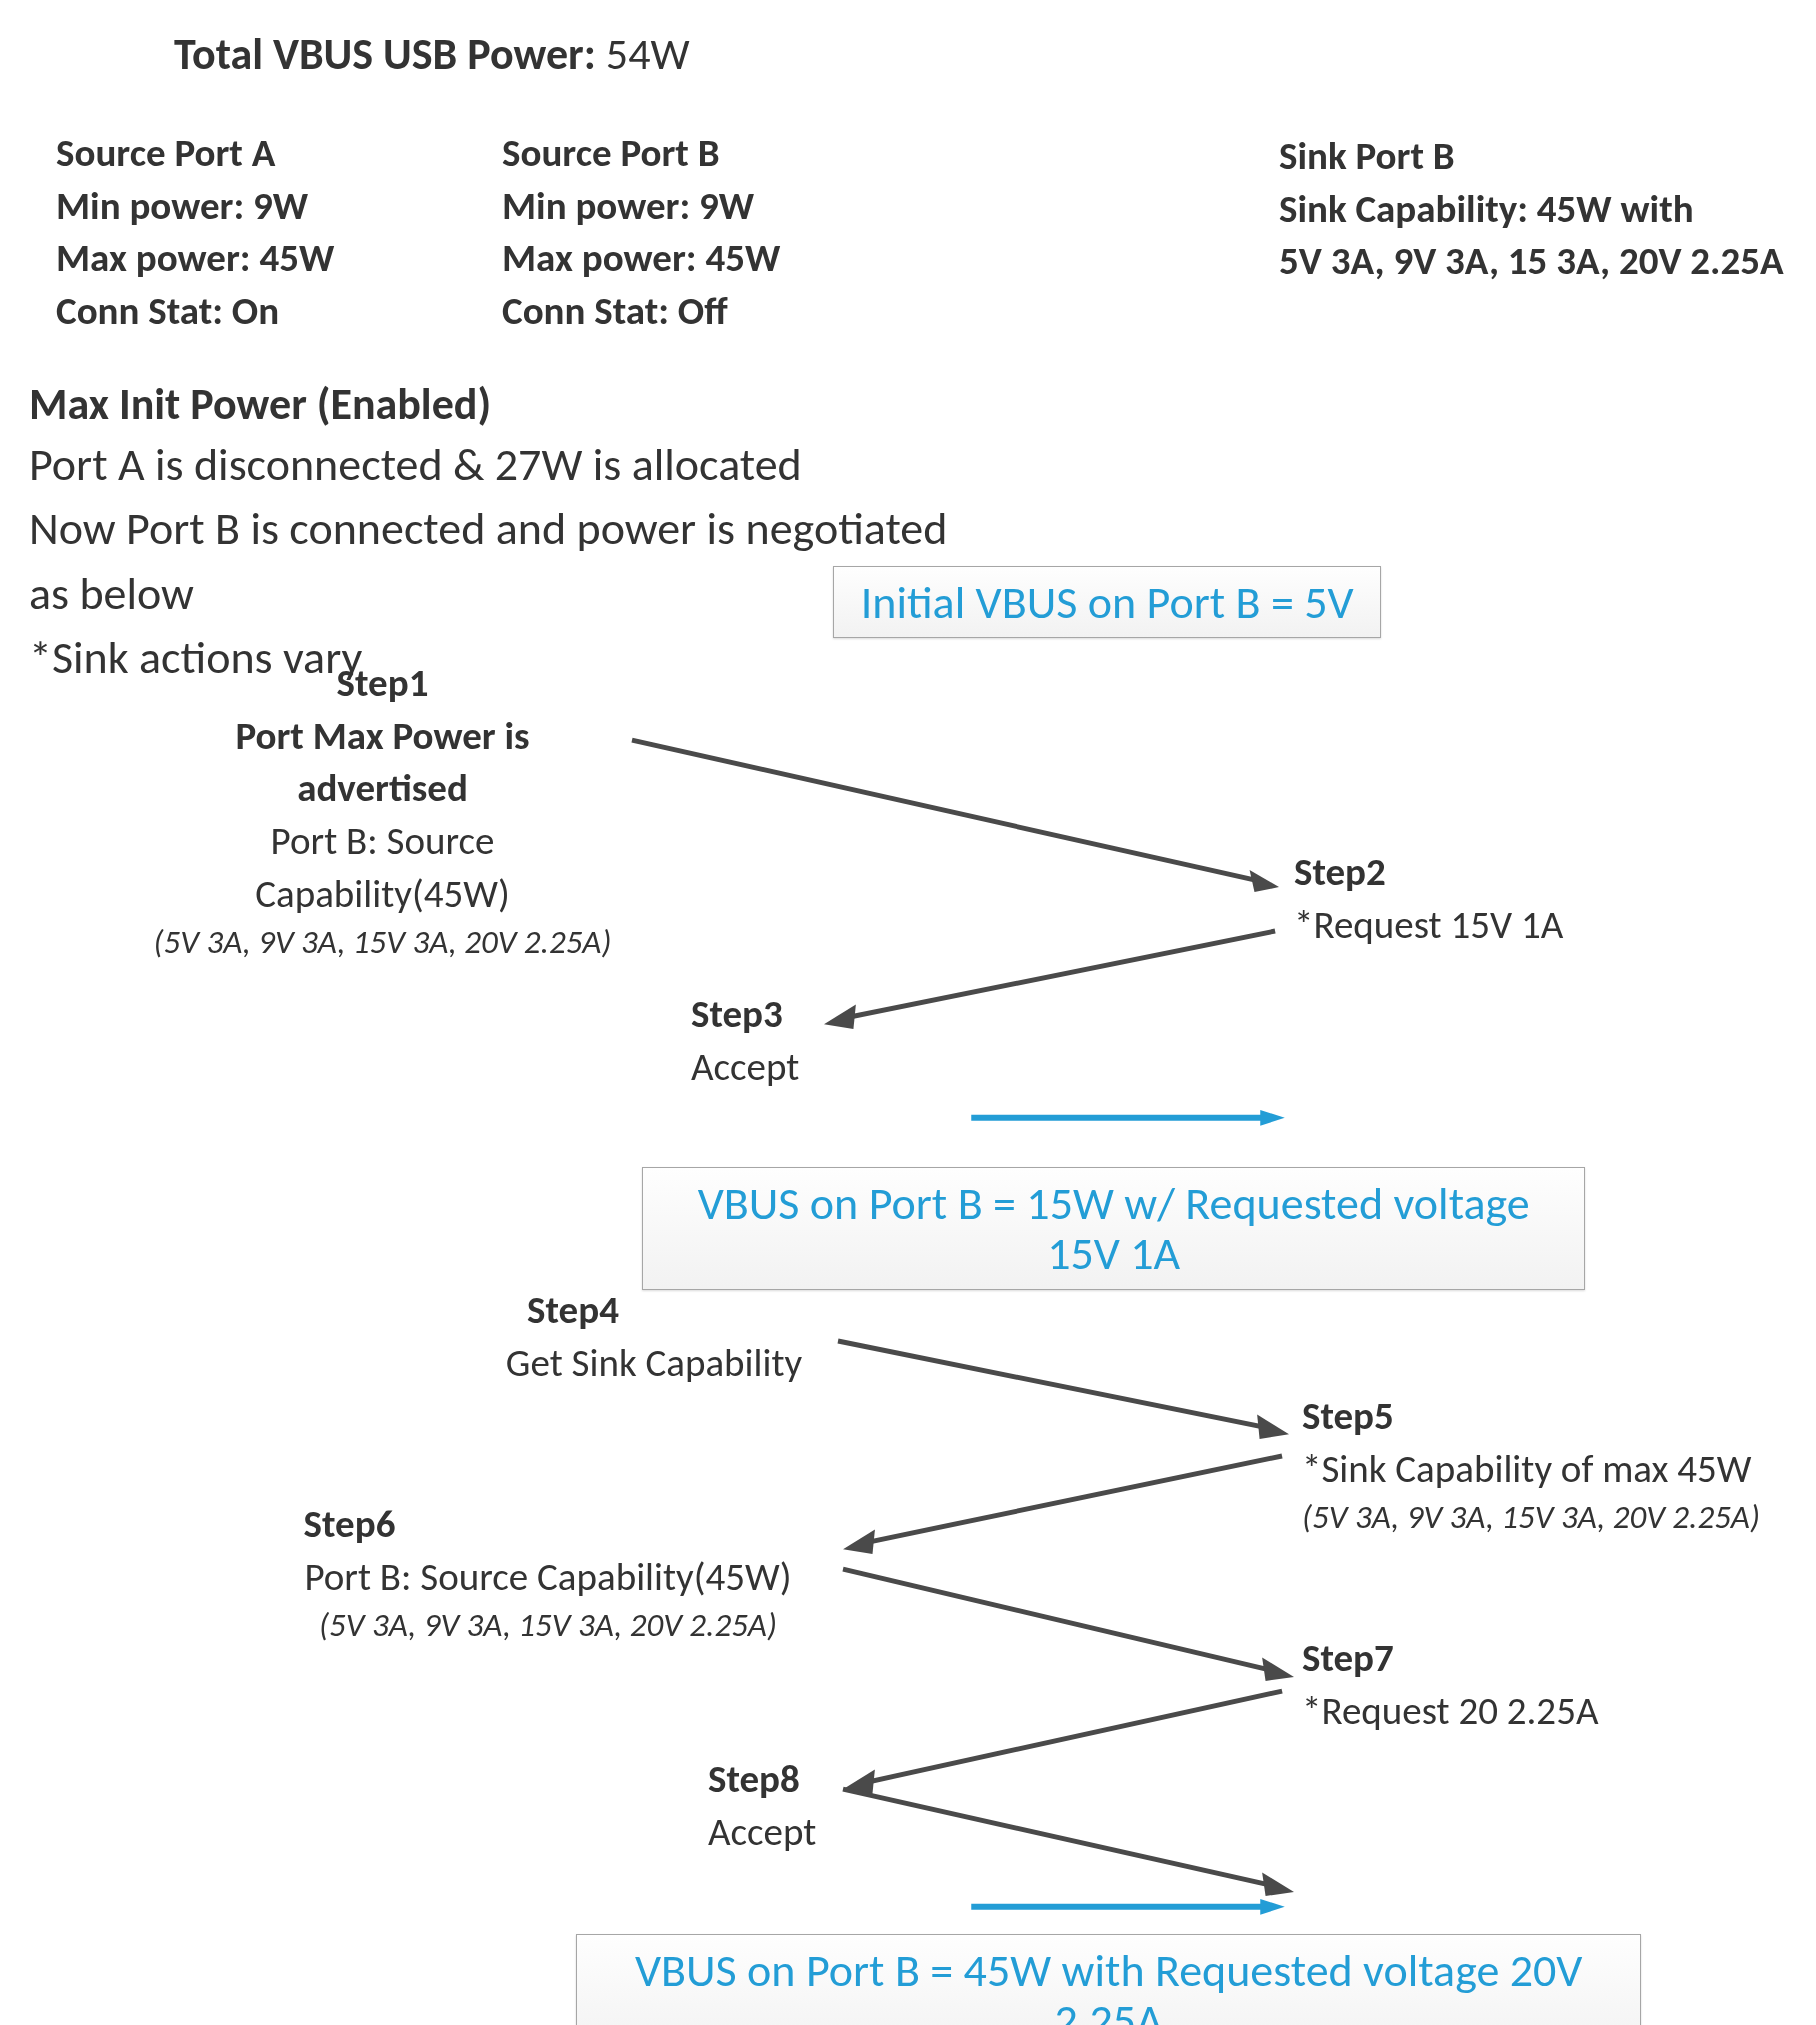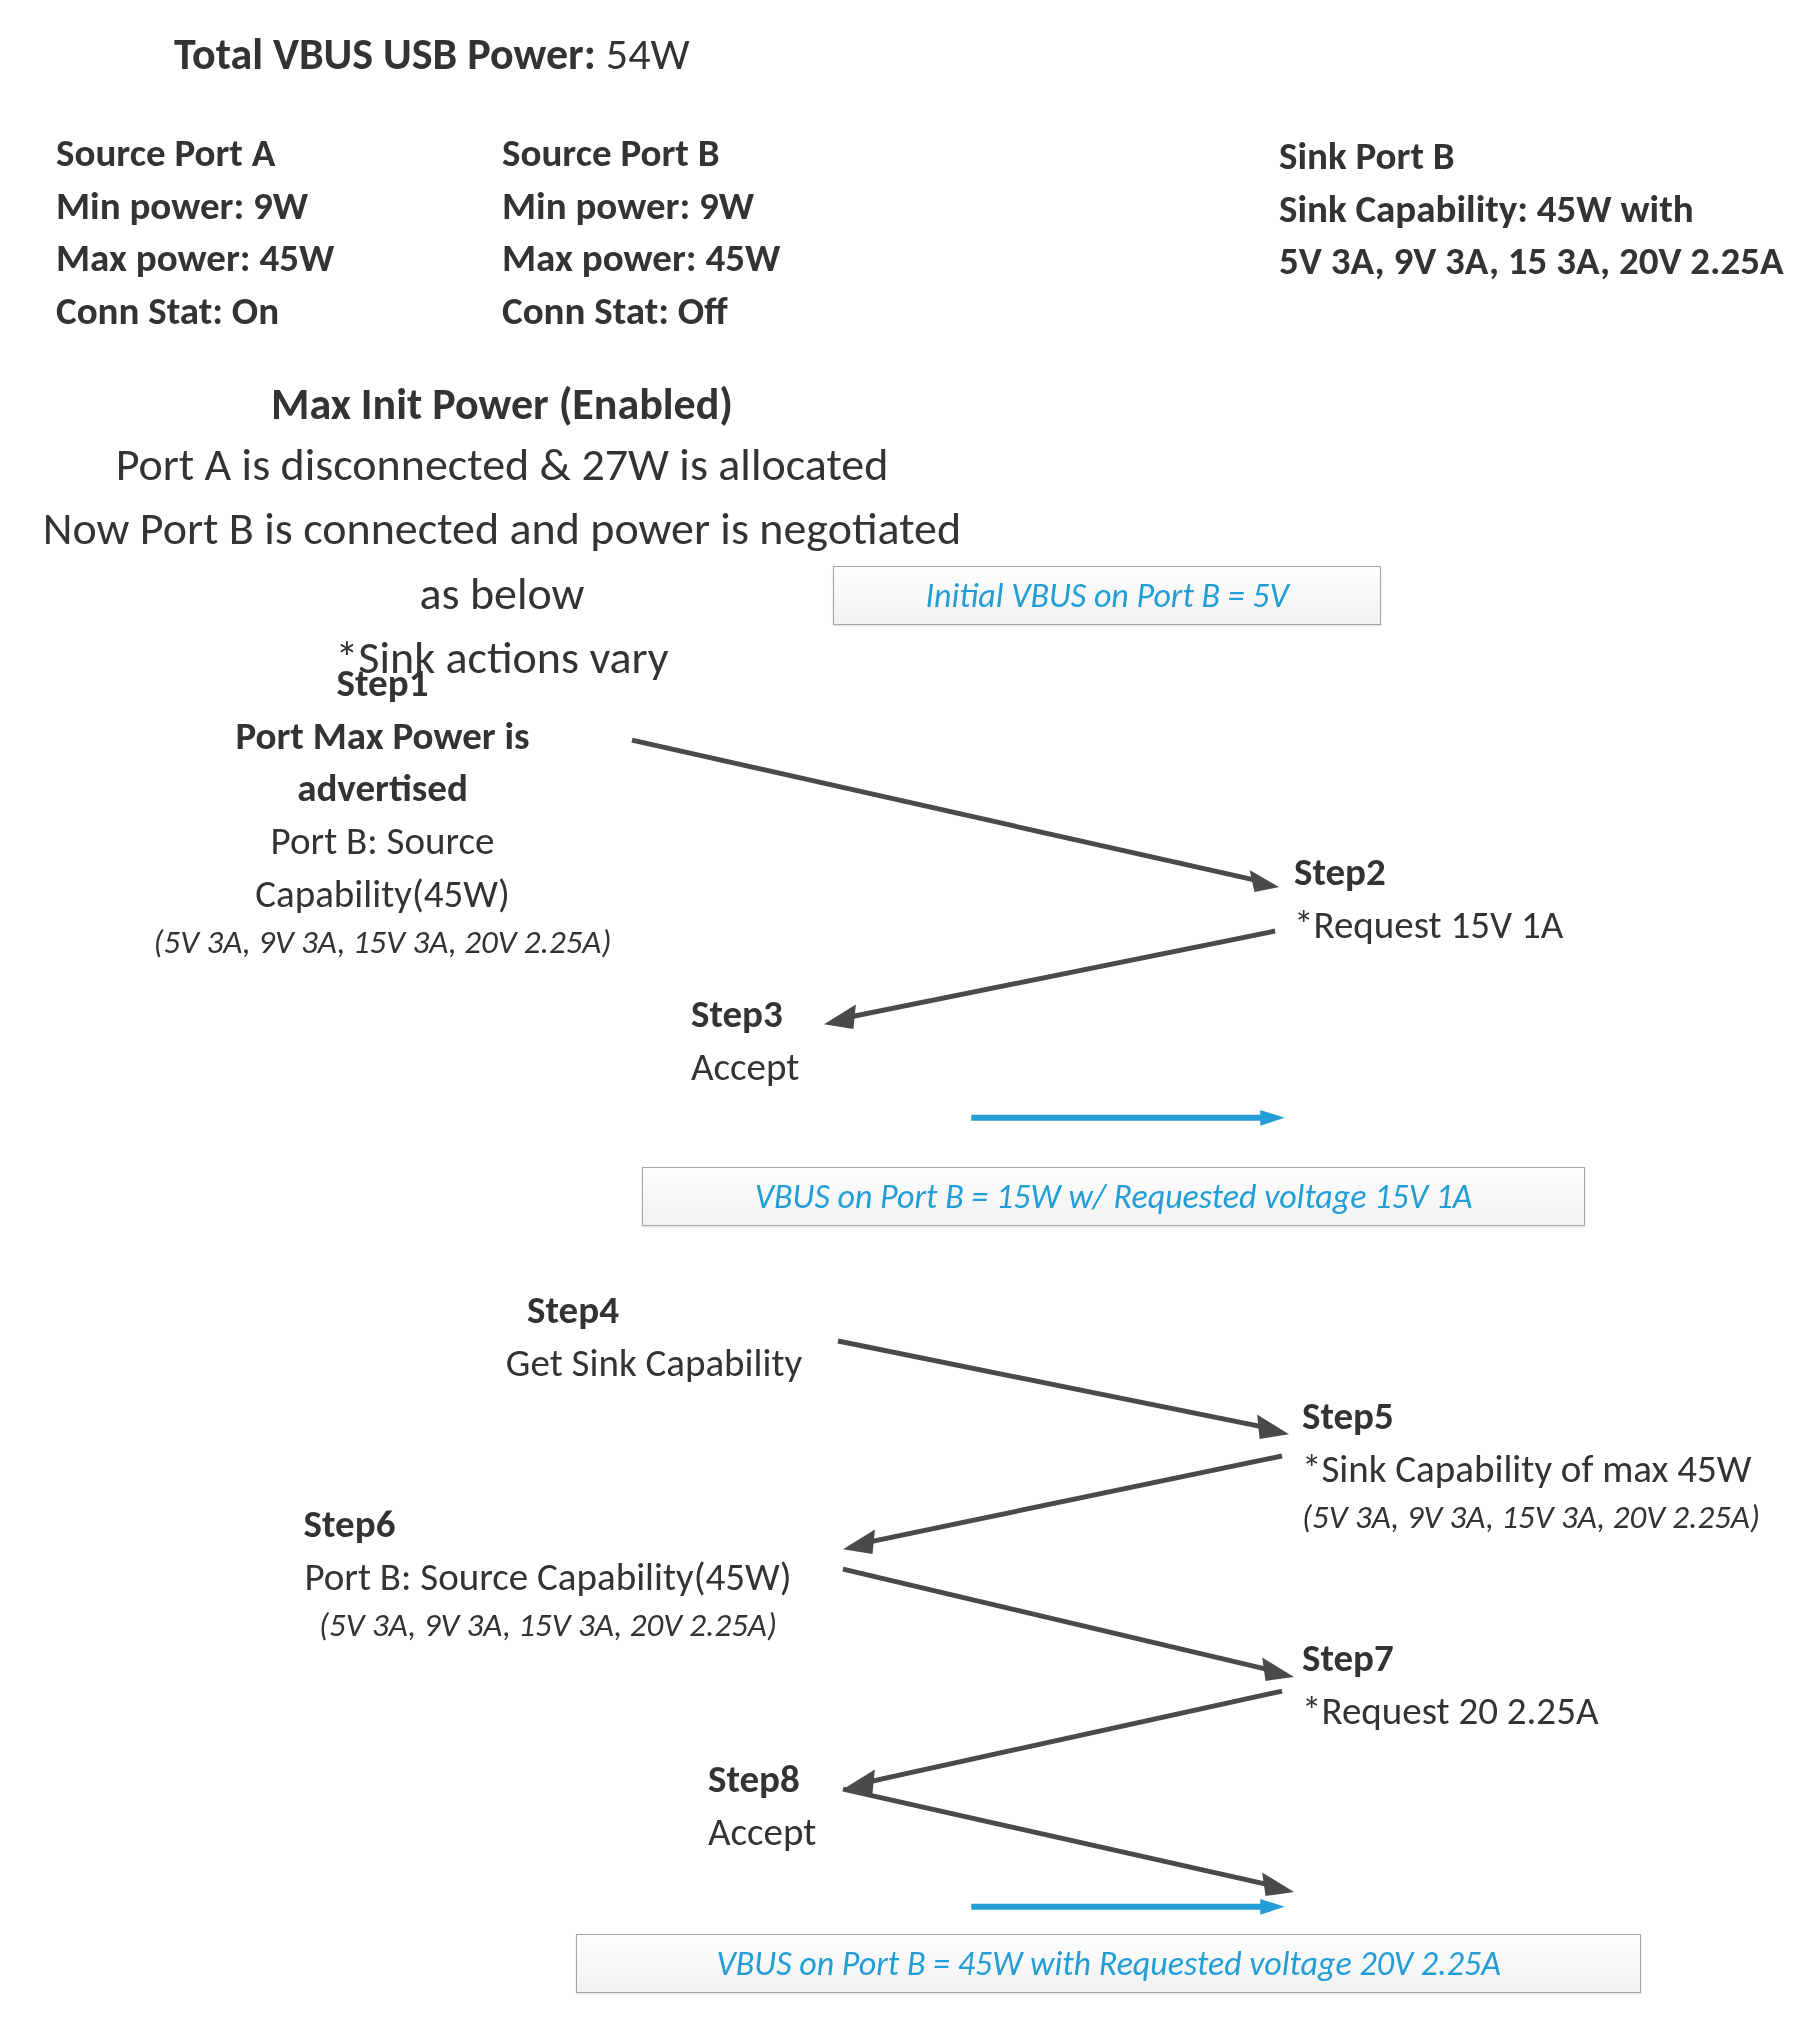--- a/index.html
+++ b/index.html
@@ -29,24 +29,23 @@
   .label { display: inline; }
   .val   { display: inline; font-weight: 700; }
 
   
   .status-box {
     border: 1px solid #a6a6a6;
     background: linear-gradient(#fefefe, #f2f2f2);
     color: #239dd6;
     text-align: center;
     padding: 9.8px 14.7px;
-    font-size: 34px;
+    font-size: 46px;
     line-height: 1.1;
     box-shadow: 0 1px 2px rgba(0,0,0,0.15);
-    font-style: italic;
   }
 
   
   svg { position: absolute; overflow: visible; }
 
   
   .blue-arrow-line {
     stroke: #239dd6;
     stroke-width: 12;
     fill: none;
@@ -57,21 +56,21 @@
 
   .black-arrow-line {
     stroke: #4a4a4a;
     stroke-width: 10;
     fill: none;
   }
   .black-arrow-head {
     fill: #4a4a4a;
   }
 
-  .center { text-align: center; }
+  .center { }
   .right  { text-align: center; }
 </style>
 </head>
 <body>
 
 <div class="canvas">
 
   <div class="abs fs-title" style="left:174px; top:27px;">
     <span class="b">Total VBUS USB Power:</span>
     <span>54W</span>

